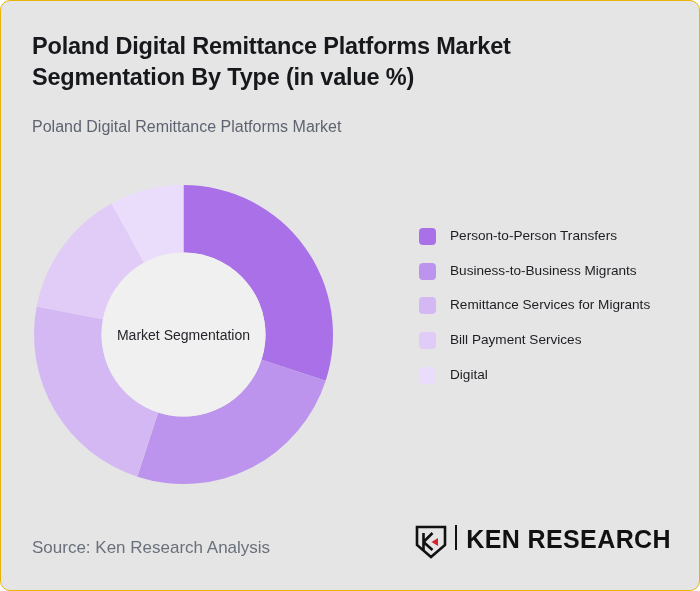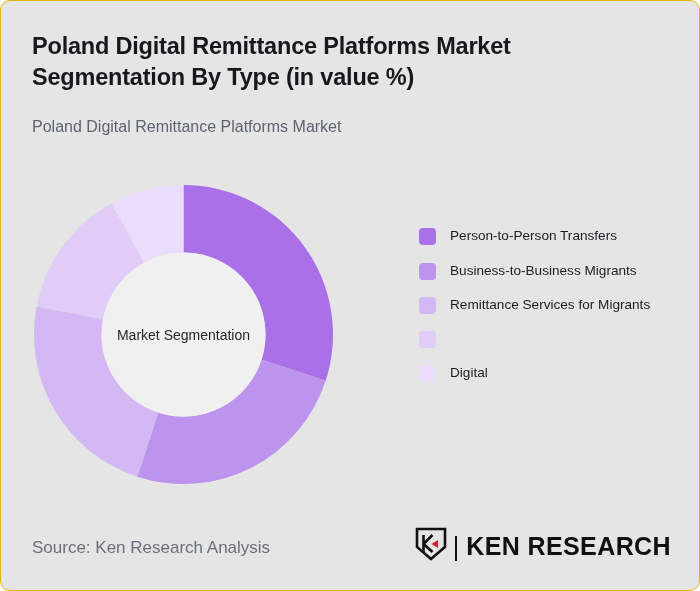--- a/index.html
+++ b/index.html
@@ -106,21 +106,21 @@
     left: 31px;
     top: 537px;
     font-size: 17px;
     color: #6a707b;
   }
   #logo {
     position: absolute;
     right: 28px;
     top: 524px;
     display: flex;
-    align-items: flex-end;
+    align-items: flex-start;
     height: 36px;
   }
   #logo-text {
     font-size: 25px;
     font-weight: bold;
     color: #111111;
     letter-spacing: 0.4px;
     margin-left: 9px;
     font-family: "Liberation Sans", sans-serif;
   }
@@ -158,20 +158,21 @@
         <div class="legend-row">
           <div class="swatch" style="background: rgb(188, 147, 237);"></div>
           <div class="legend-label">Business-to-Business Migrants</div>
         </div>
         <div class="legend-row">
           <div class="swatch" style="background: rgb(212, 184, 243);"></div>
           <div class="legend-label">Remittance Services for Migrants</div>
         </div>
         <div class="legend-row">
           <div class="swatch" style="background: rgb(224, 204, 247);"></div>
+          <div class="legend-label">Bill Payment Services</div>
         </div>
         <div class="legend-row">
           <div class="swatch" style="background: rgb(234, 221, 251);"></div>
           <div class="legend-label">Digital</div>
         </div>
       </div>
 
   </div>
 
   <div id="divider"></div>

